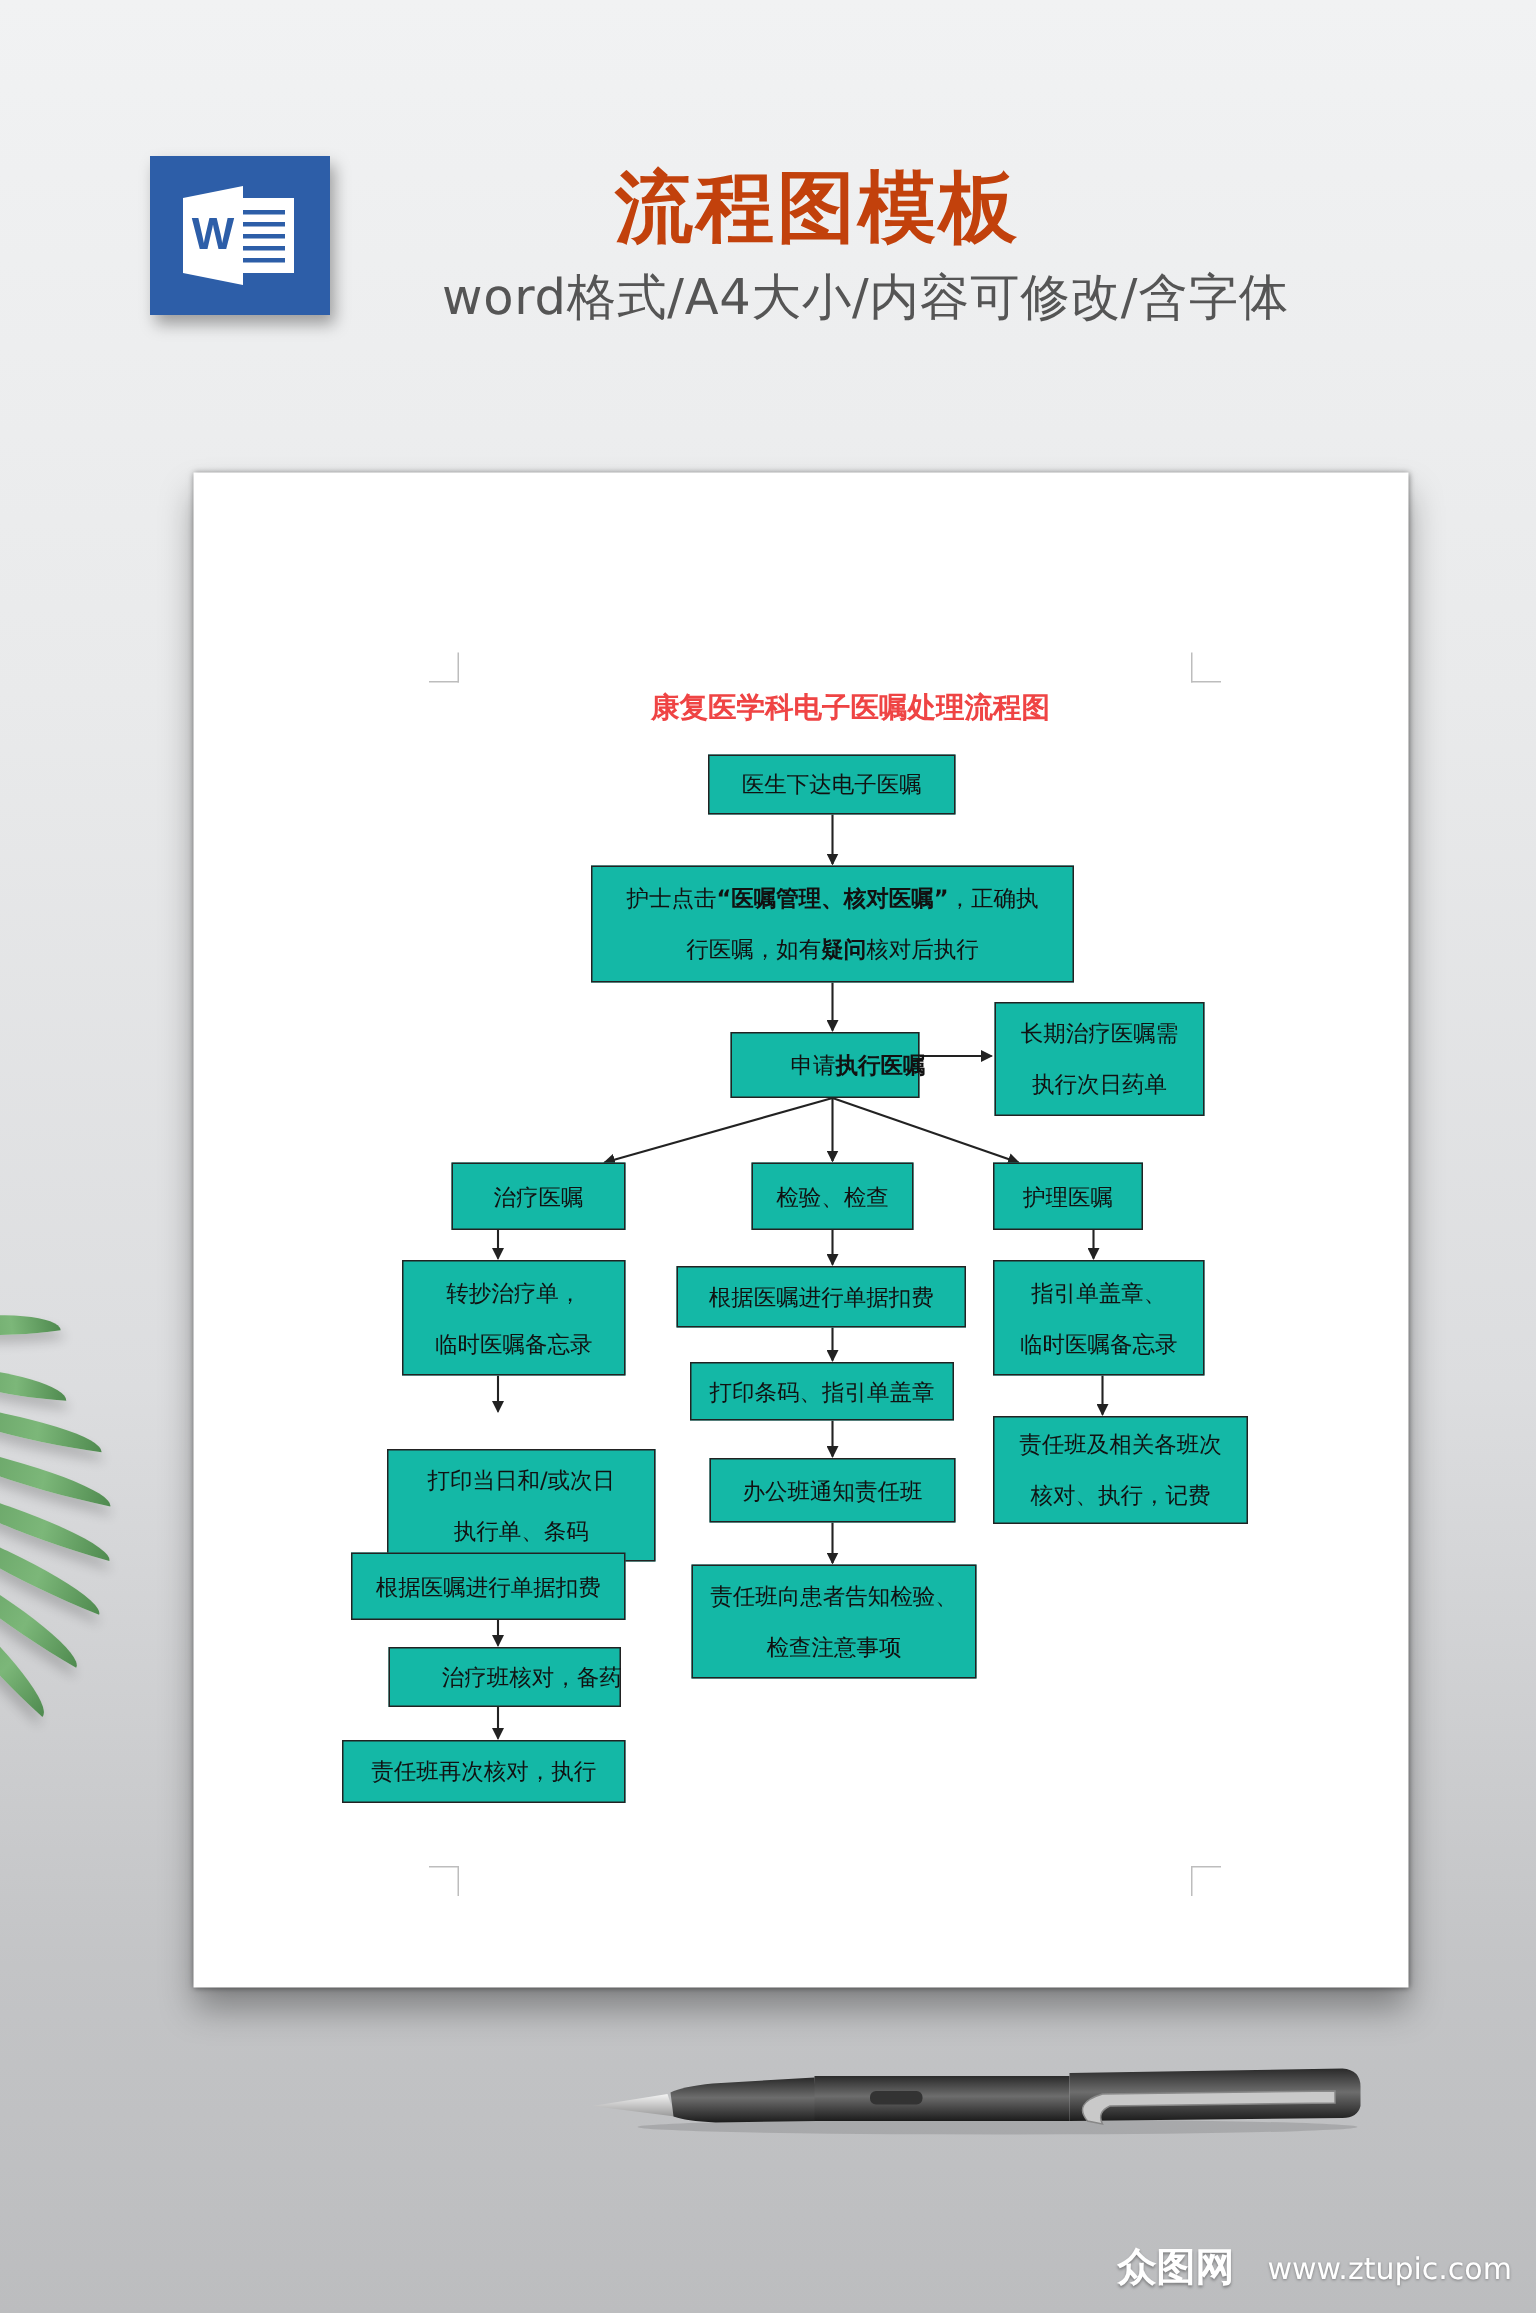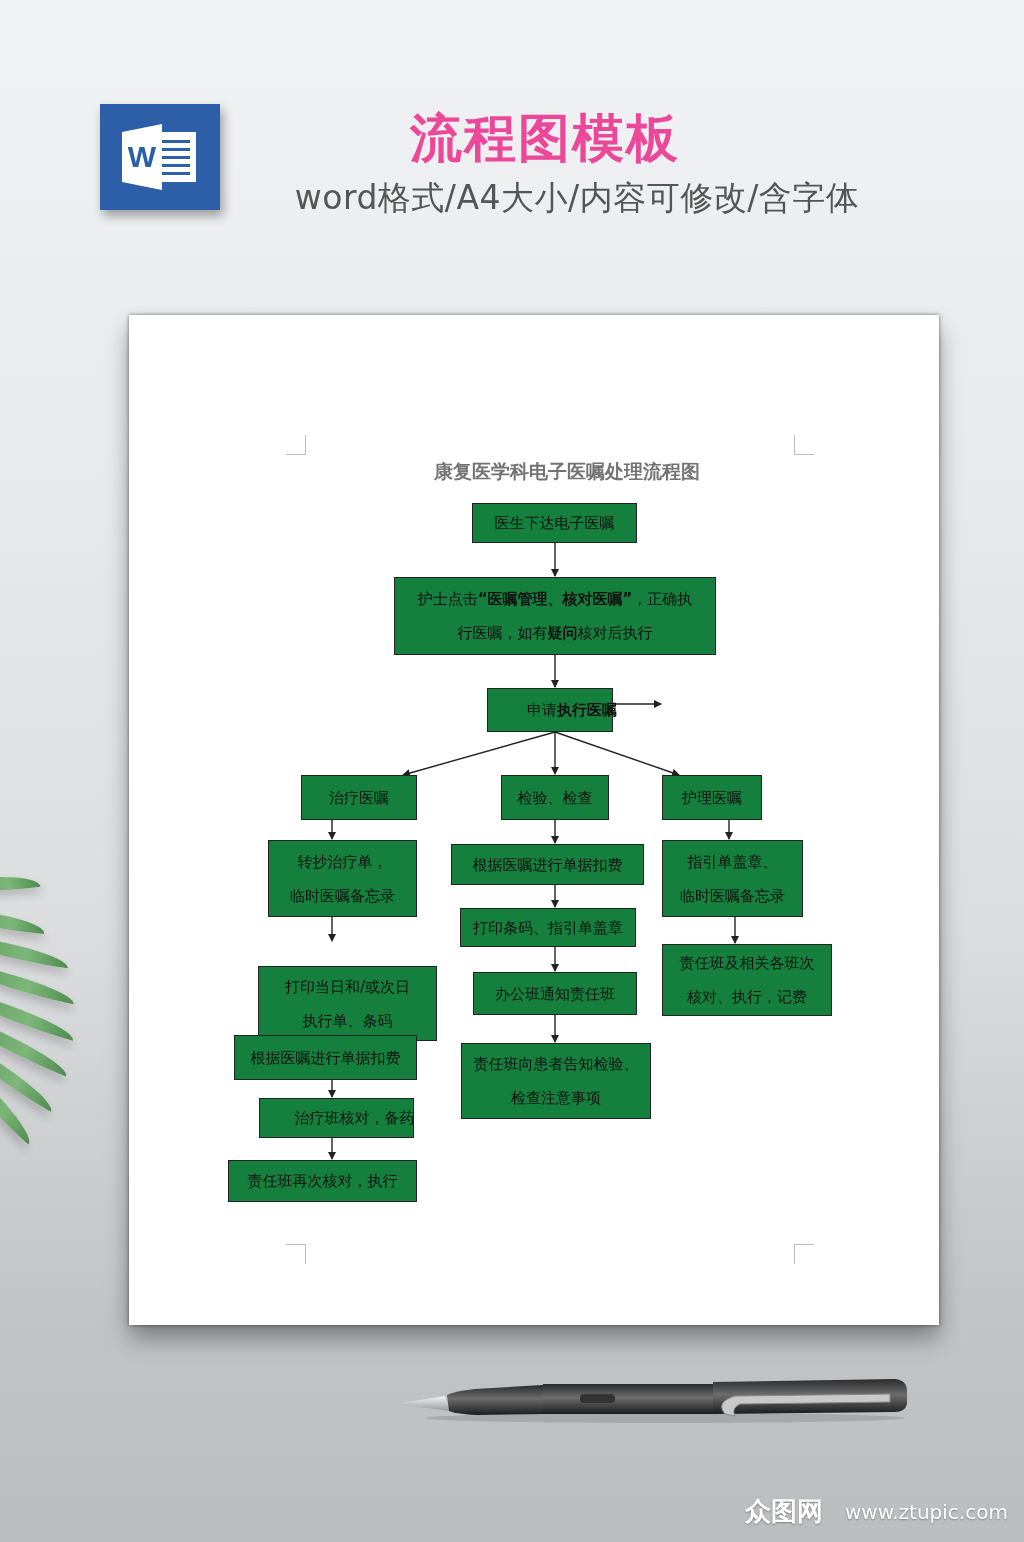--- a/index.html
+++ b/index.html
@@ -22,21 +22,21 @@
     position: absolute; left: 8px; right: 6px; height: 3px; background: #2d5ea8;
   }
   .word-icon .doc-front {
     position: absolute; left: 22px; top: 20px; width: 40px; height: 66px; background: #fff;
     clip-path: polygon(0 12%, 100% 0, 100% 100%, 0 88%);
     display: flex; align-items: center; justify-content: center;
     font-family: "Liberation Sans", sans-serif; font-weight: bold; font-size: 30px; color: #2d5ea8;
   }
   .hero-title {
     position: absolute; left: 330px; top: 104px; width: 430px; text-align: center;
-    font-size: 52px; font-weight: bold; color: #ec4899; letter-spacing: 2px;
+    font-size: 52px; font-weight: bold; color: #c2410c; letter-spacing: 2px;
   }
   .hero-subtitle {
     position: absolute; left: 232px; top: 176px; width: 690px; text-align: center;
     font-size: 33px; color: #555; letter-spacing: 0.5px;
   }
   
   .leaf {
     position: absolute; height: 18px; border-radius: 0 100% 0 100%;
     background: linear-gradient(90deg, #5e9a5d, #7cb779 60%, #4f8a4f);
     transform-origin: left center; box-shadow: 2px 6px 8px rgba(0,0,0,0.18);
@@ -48,24 +48,24 @@
     box-shadow: 0 0 4px rgba(0,0,0,0.5), 0 14px 22px rgba(0,0,0,0.35);
   }
   .corner { position: absolute; width: 20px; height: 20px; border-color: #bdbdbd; border-style: solid; border-width: 0; }
   .c-tl { left: 157px; top: 120px; border-right-width: 1px; border-bottom-width: 1px; }
   .c-tr { left: 665px; top: 120px; border-left-width: 1px; border-bottom-width: 1px; }
   .c-bl { left: 157px; top: 929px; border-right-width: 1px; border-top-width: 1px; }
   .c-br { left: 665px; top: 929px; border-left-width: 1px; border-top-width: 1px; }
 
   .doc-title {
     position: absolute; left: 0; width: 876px; top: 144px; text-align: center;
-    font-size: 19px; font-weight: bold; color: #737373;
+    font-size: 19px; font-weight: bold; color: #ef4444;
   }
   .box {
-    position: absolute; border: 1.5px solid #222; background: #15803d;
+    position: absolute; border: 1.5px solid #222; background: #14b8a6;
     display: flex; flex-direction: column; align-items: center; justify-content: center;
     font-size: 15px; color: #111; line-height: 36px; text-align: center; white-space: nowrap;
   }
   .box b { font-weight: bold; }
   svg.connectors { position: absolute; left: 0; top: 0; }
   
   .pen { position: absolute; left: 395px; top: 1376px; width: 520px; height: 50px; }
   .watermark {
     position: absolute; left: 745px; top: 1494px; display: flex; align-items: center; gap: 22px;
     color: #fff; text-shadow: 0 1px 2px rgba(0,0,0,0.35);
@@ -153,20 +153,24 @@
     </span>
     <span>
       <span>行医嘱，如有</span><b>疑问</b><span>核对后执行</span>
     </span>
   </div>
 
   <div class="box" style="left:358px; top:373px; width:126px; height:44px;padding-left:44px;">
     <span><span>申请</span><b>执行医嘱</b></span>
   </div>
 
+  <div class="box" style="left:534px; top:353px; width:140px; height:76px; line-height:34px;">
+    <span>长期治疗医嘱需</span>
+    <span>执行次日药单</span>
+  </div>
 
   <div class="box" style="left:172px; top:460px; width:116px; height:45px;">
     <span>治疗医嘱</span>
   </div>
   <div class="box" style="left:139px; top:525px; width:149px; height:77px; line-height:34px;">
     <span>转抄治疗单，</span>
     <span>临时医嘱备忘录</span>
   </div>
   <div class="box" style="left:129px; top:627px; width:179px; height:75px; line-height:34px;margin-top:24px;">
     <span>打印当日和/或次日</span>

